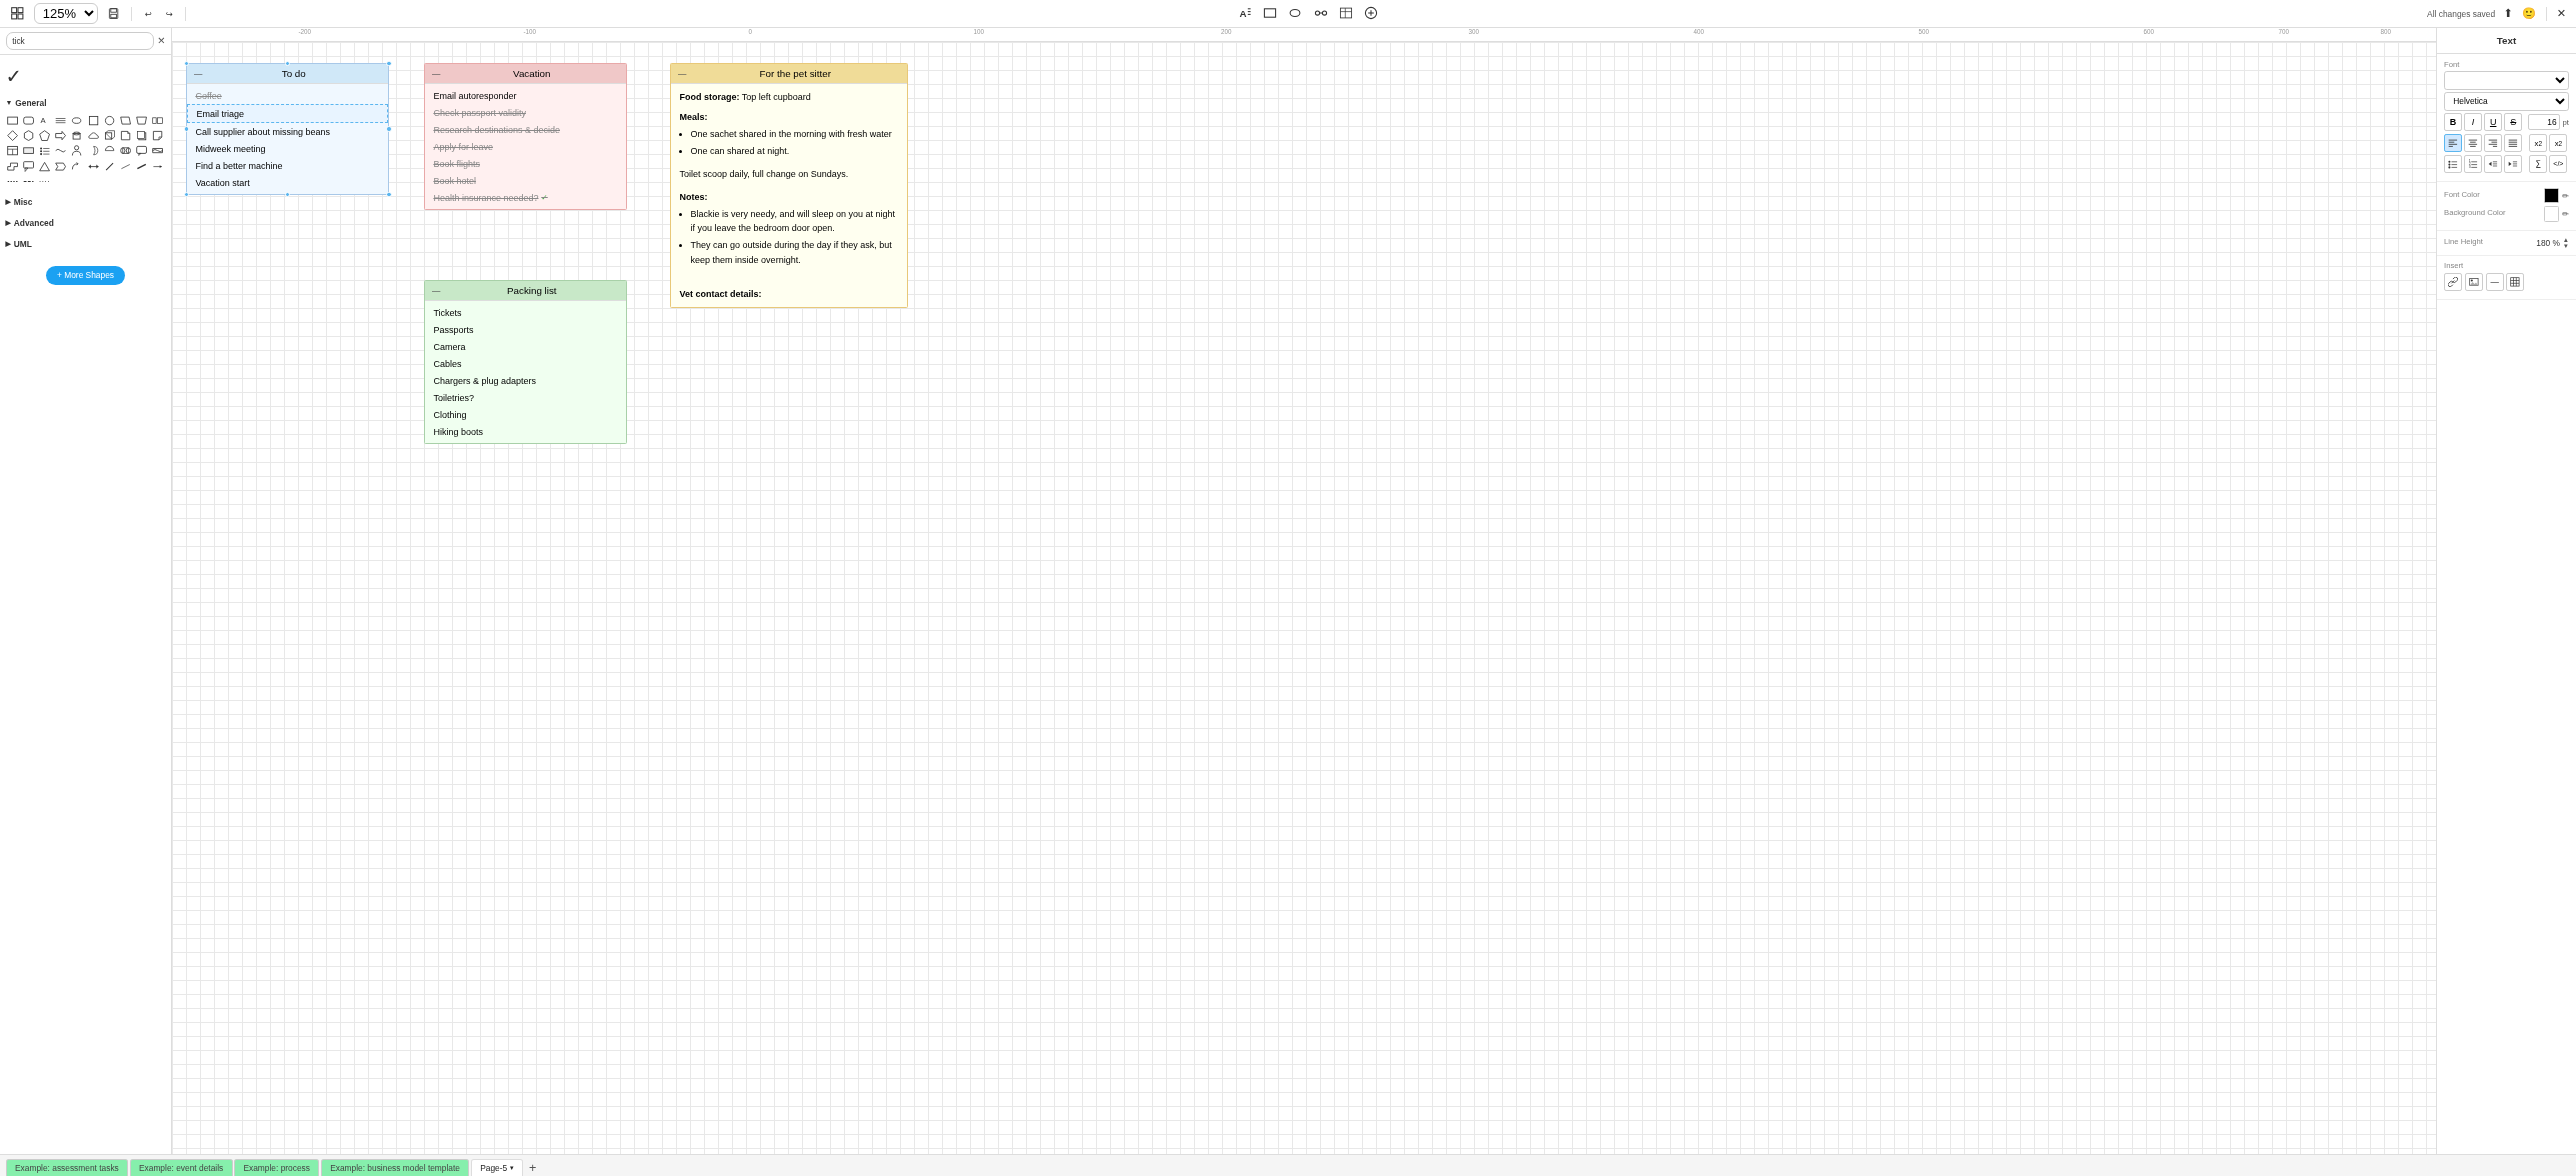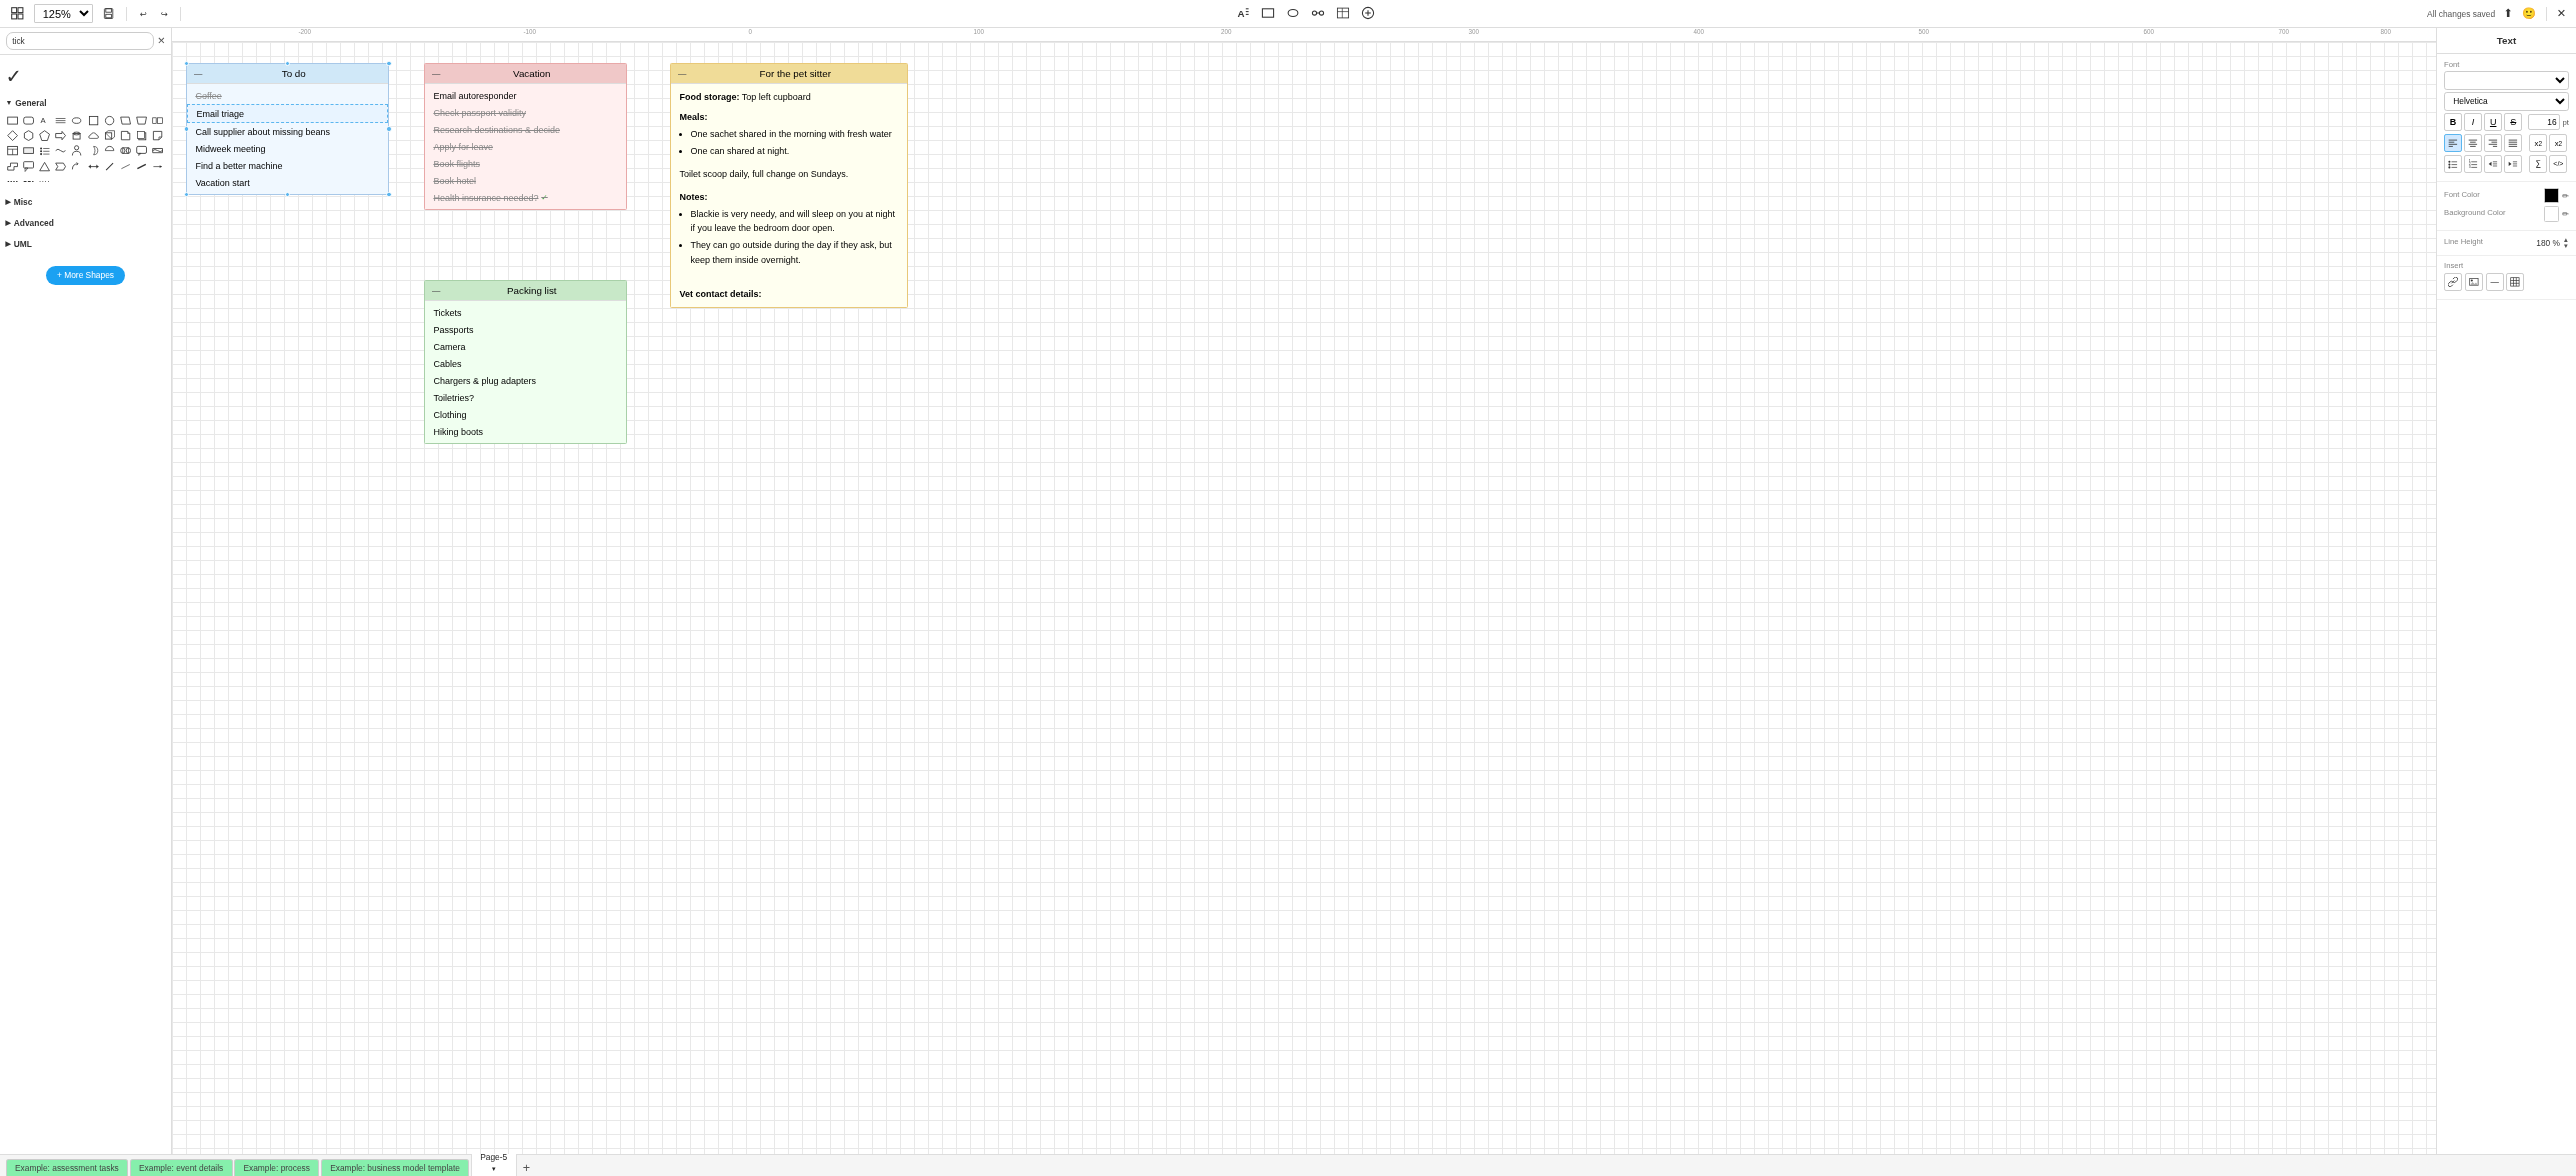--- a/index.html
+++ b/index.html
@@ -9,21 +9,21 @@
     #top-toolbar {
       display: flex; align-items: center; background: #fff; border-bottom: 0.7px solid #ddd;
       height: 28px; padding: 0 7px; gap: 5.6px; flex-shrink: 0;
     }
     .toolbar-btn {
       background: none; border: none; cursor: pointer; padding: 2.8px 4.2px;
       border-radius: 2.8px; display: flex; align-items: center; gap: 2.1px; color: #333;
       font-size: 8.4px;
     }
     .zoom-select {
-      border: 0.7px solid #ccc; border-radius: 1px; padding: 1.4px 4.2px; font-size: 11px;
+      border: 0.7px solid #ccc; border-radius: 6px; padding: 1.4px 4.2px; font-size: 13px;
       background: #fff; cursor: pointer;
     }
     .toolbar-sep { width: 0.7px; height: 14px; background: #ddd; margin: 0 2.8px; }
     .toolbar-center { flex: 1; display: flex; justify-content: center; align-items: center; gap: 5.6px; }
     .toolbar-right { display: flex; align-items: center; gap: 4.2px; }
     .status-text { font-size: 8.4px; color: #555; }
     .toolbar-icon-btn { background: none; border: none; cursor: pointer; padding: 2.8px; border-radius: 2.8px; color: #333; font-size: 11.2px; }
 
     
     #main { display: flex; flex: 1; overflow: hidden; }
@@ -189,21 +189,21 @@
     
     #bottom-tabs {
       height: 22.4px; background: #f5f5f5; border-top: 0.7px solid #ddd;
       display: flex; align-items: flex-end; padding: 0 5.6px; gap: 1.4px; flex-shrink: 0;
     }
     .tab-item {
       padding: 2.8px 8.4px; background: #86efac; border: 0.7px solid #ccc;
       border-bottom: none; border-radius: 2.8px 2.8px 0 0; cursor: pointer;
       font-size: 8.4px; color: #444; white-space: nowrap;
     }
-    .tab-item.active { background: #fff; border-color: #ddd; color: #222; flex-direction: column; }
+    .tab-item.active { background: #fff; border-color: #ddd; color: #222; }
     .tab-add-btn {
       width: 17px; height: 17px; background: none; border: none; cursor: pointer;
       font-size: 12.6px; color: #555; display: flex; align-items: center; justify-content: center;
       border-radius: 50%;
     }
 
     
     #canvas-scroll::-webkit-scrollbar { width: 5.6px; height: 5.6px; }
     #canvas-scroll::-webkit-scrollbar-track { background: #f0f0f0; }
     #canvas-scroll::-webkit-scrollbar-thumb { background: #ccc; border-radius: 2.8px; }

